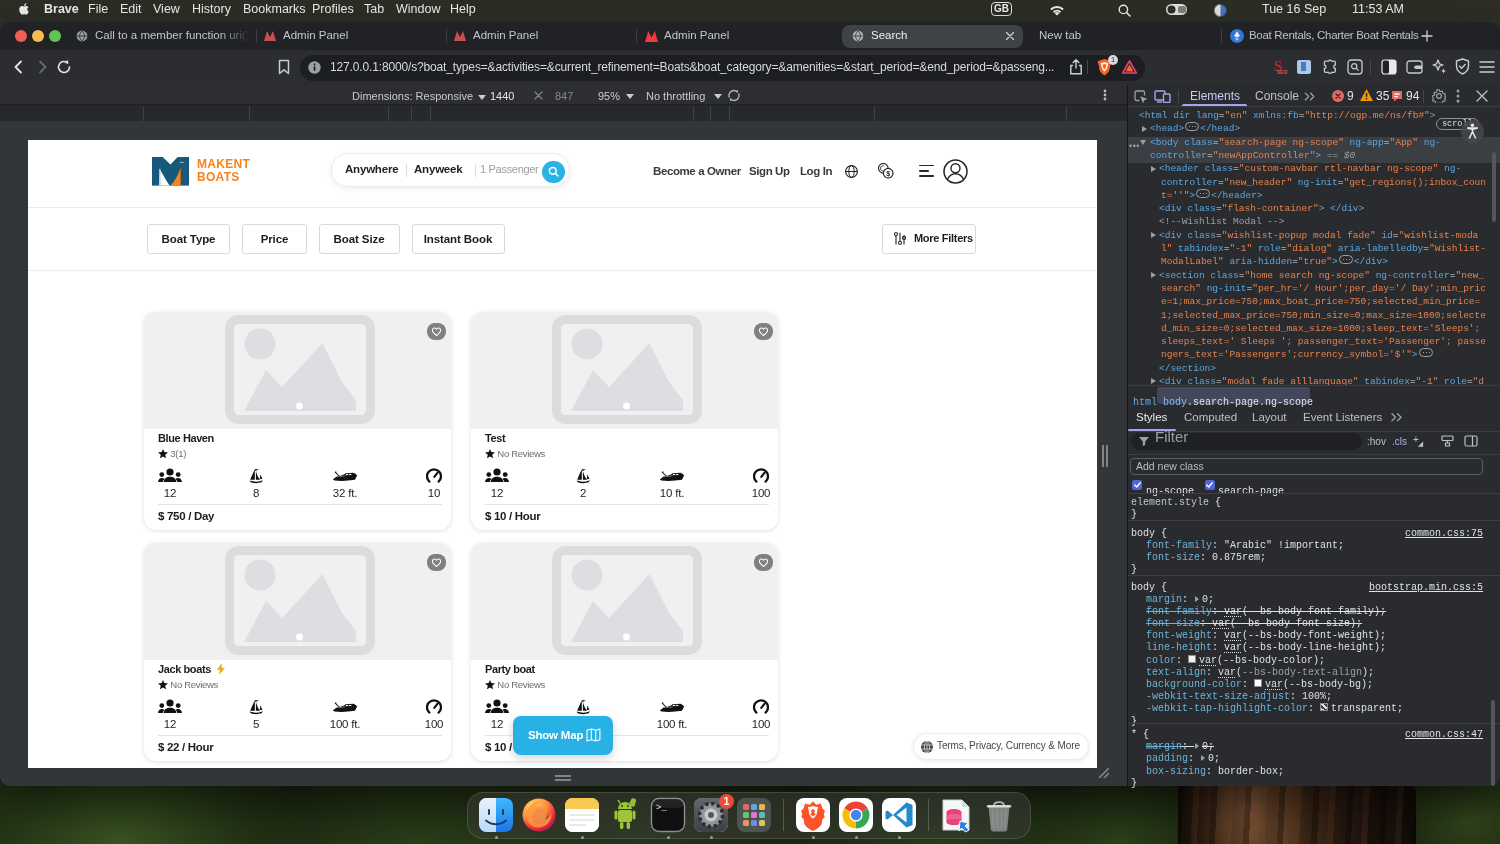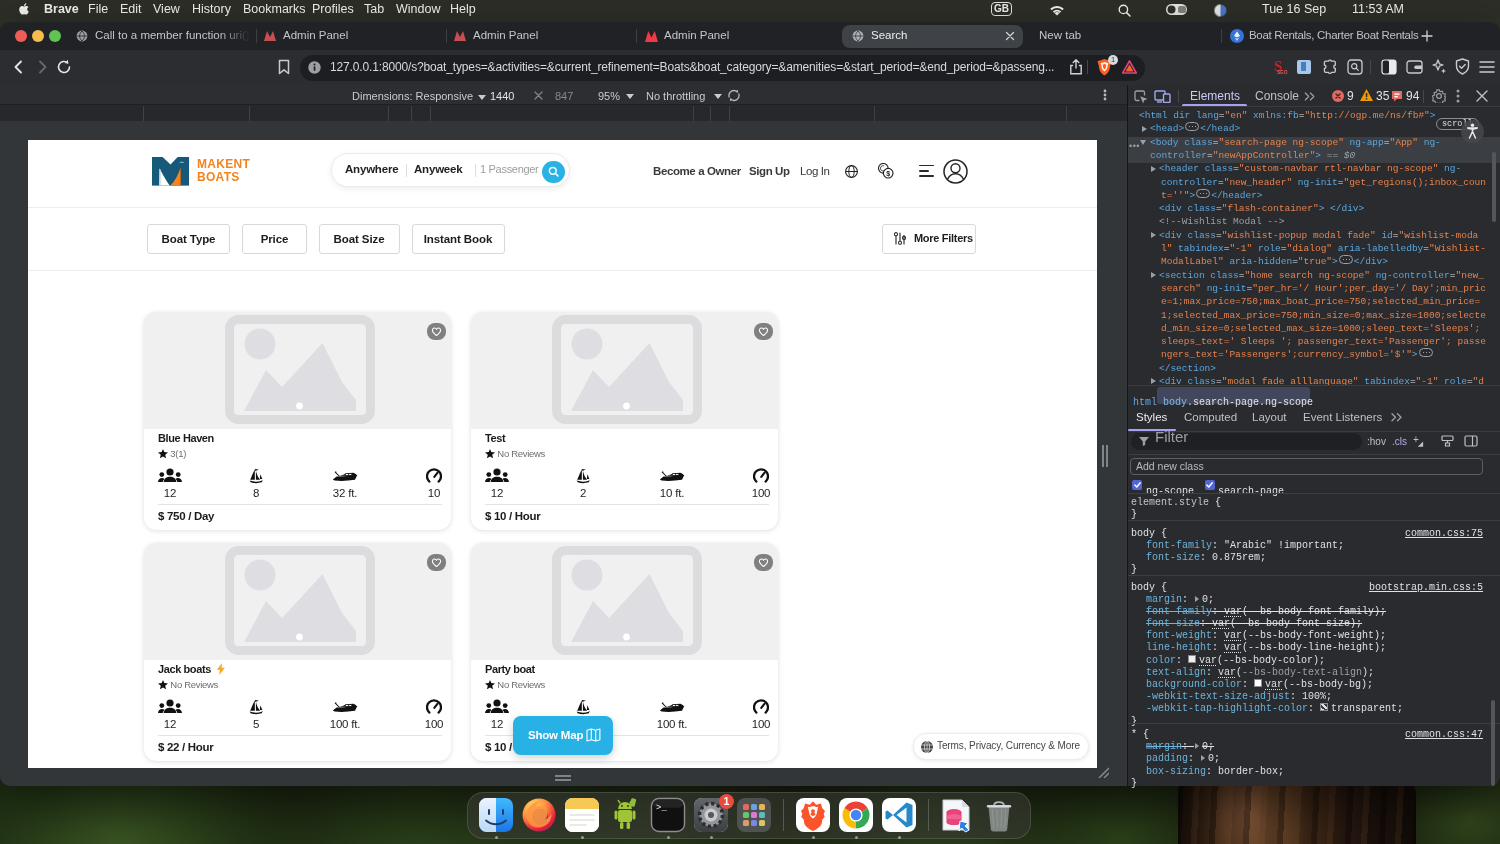--- a/index.html
+++ b/index.html
@@ -310,21 +310,21 @@
  <span class="abs" style="left:386px;top:23px;font-size:11.5px;font-weight:bold;color:#222;letter-spacing:-.2px">Anyweek</span>
  <div class="abs" style="left:446.5px;top:24px;width:1px;height:13px;background:#ddd"></div>
  <span class="abs" style="left:452px;top:23px;font-size:11px;color:#9d9d9d;letter-spacing:-.3px">1 Passenger</span>
  <div class="abs" style="left:514px;top:20.5px;width:22.5px;height:22.5px;border-radius:50%;background:#29b2e4"></div>
  <svg class="abs" style="left:519.5px;top:26px" width="12" height="12" viewBox="0 0 12 12">
       <circle cx="4.8" cy="4.8" r="3.4" fill="none" stroke="#fff" stroke-width="1.5"></circle>
       <line x1="7.4" y1="7.4" x2="10" y2="10" stroke="#fff" stroke-width="1.5" stroke-linecap="round"></line>
     </svg>
  <span class="abs" style="left:625px;top:24.5px;font-size:11.5px;font-weight:bold;color:#3a3a3a;letter-spacing:-.4px">Become a Owner</span>
  <span class="abs" style="left:721px;top:24.5px;font-size:11.5px;font-weight:bold;color:#3a3a3a;letter-spacing:-.4px">Sign Up</span>
- <span class="abs" style="left:772px;top:24.5px;font-size:11.5px;font-weight:normal;color:#3a3a3a;letter-spacing:-.4px">Log In</span>
+ <span class="abs" style="left:772px;top:24.5px;font-size:11.5px;font-weight:bold;color:#3a3a3a;letter-spacing:-.4px">Log In</span>
  <svg class="abs" style="left:817px;top:24.5px" width="13" height="13" viewBox="0 0 13 13">
       <circle cx="6.5" cy="6.5" r="5.9" fill="none" stroke="#222" stroke-width="1.15"></circle>
       <ellipse cx="6.5" cy="6.5" rx="2.7" ry="5.9" fill="none" stroke="#222" stroke-width="1"></ellipse>
       <line x1=".6" y1="6.5" x2="12.4" y2="6.5" stroke="#222" stroke-width="1"></line>
     </svg>
  <svg class="abs" style="left:849px;top:23px" width="18" height="16" viewBox="0 0 18 16">
       <circle cx="6.3" cy="5.3" r="4.8" fill="#fff" stroke="#222" stroke-width="1.15"></circle>
       <path d="M6.8 2.8a2.6 2.6 0 100 5" fill="none" stroke="#222" stroke-width=".9"></path>
       <circle cx="11.2" cy="10.2" r="4.8" fill="#fff" stroke="#222" stroke-width="1.15"></circle>
       <text x="11.2" y="13" font-size="7" font-weight="bold" fill="#222" text-anchor="middle" font-family="Liberation Sans, sans-serif">$</text>

